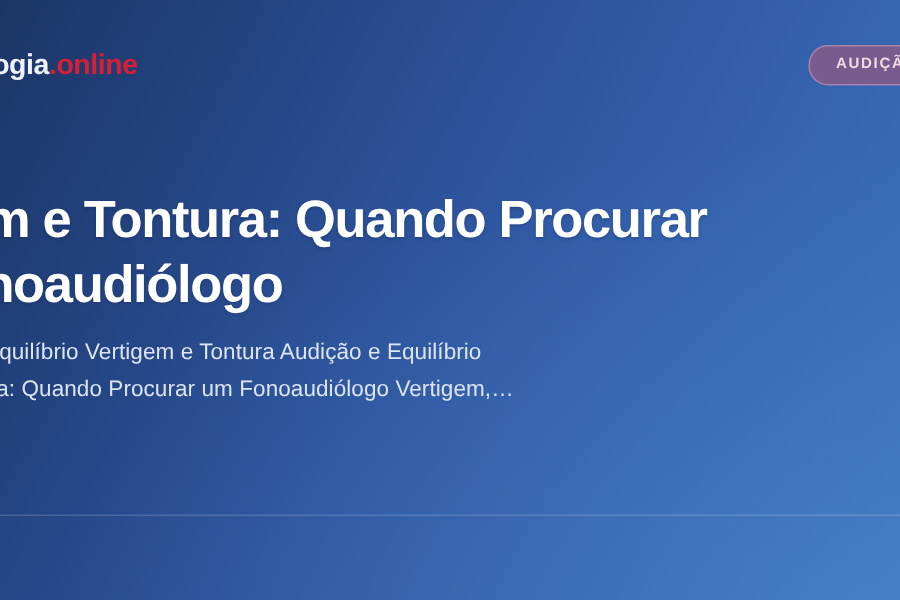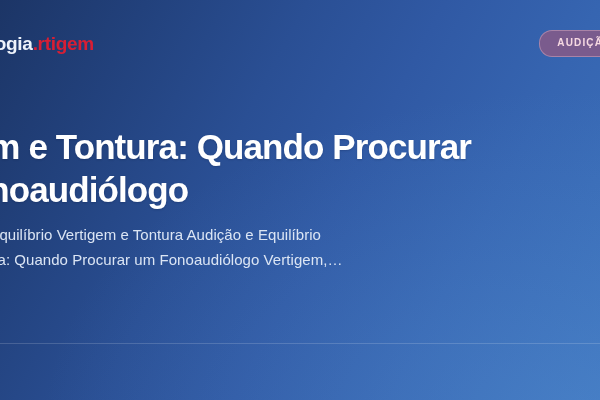--- a/index.html
+++ b/index.html
@@ -130,21 +130,21 @@
   }
 </style>
 </head>
 <body>
 
 <div id="card">
 
   <div id="header" class="shift">
 
     <div id="logo">
-      <span class="dom">noaudiologia</span><span class="tld">.rtigem</span>
+      <span class="dom">noaudiologia</span><span class="tld">.online</span>
     </div>
 
     <div id="badge">
       <span id="badge-label">AUDIÇÃO E EQUIL</span>
     </div>
 
   </div>
 
   <div id="hero" class="shift">
 

